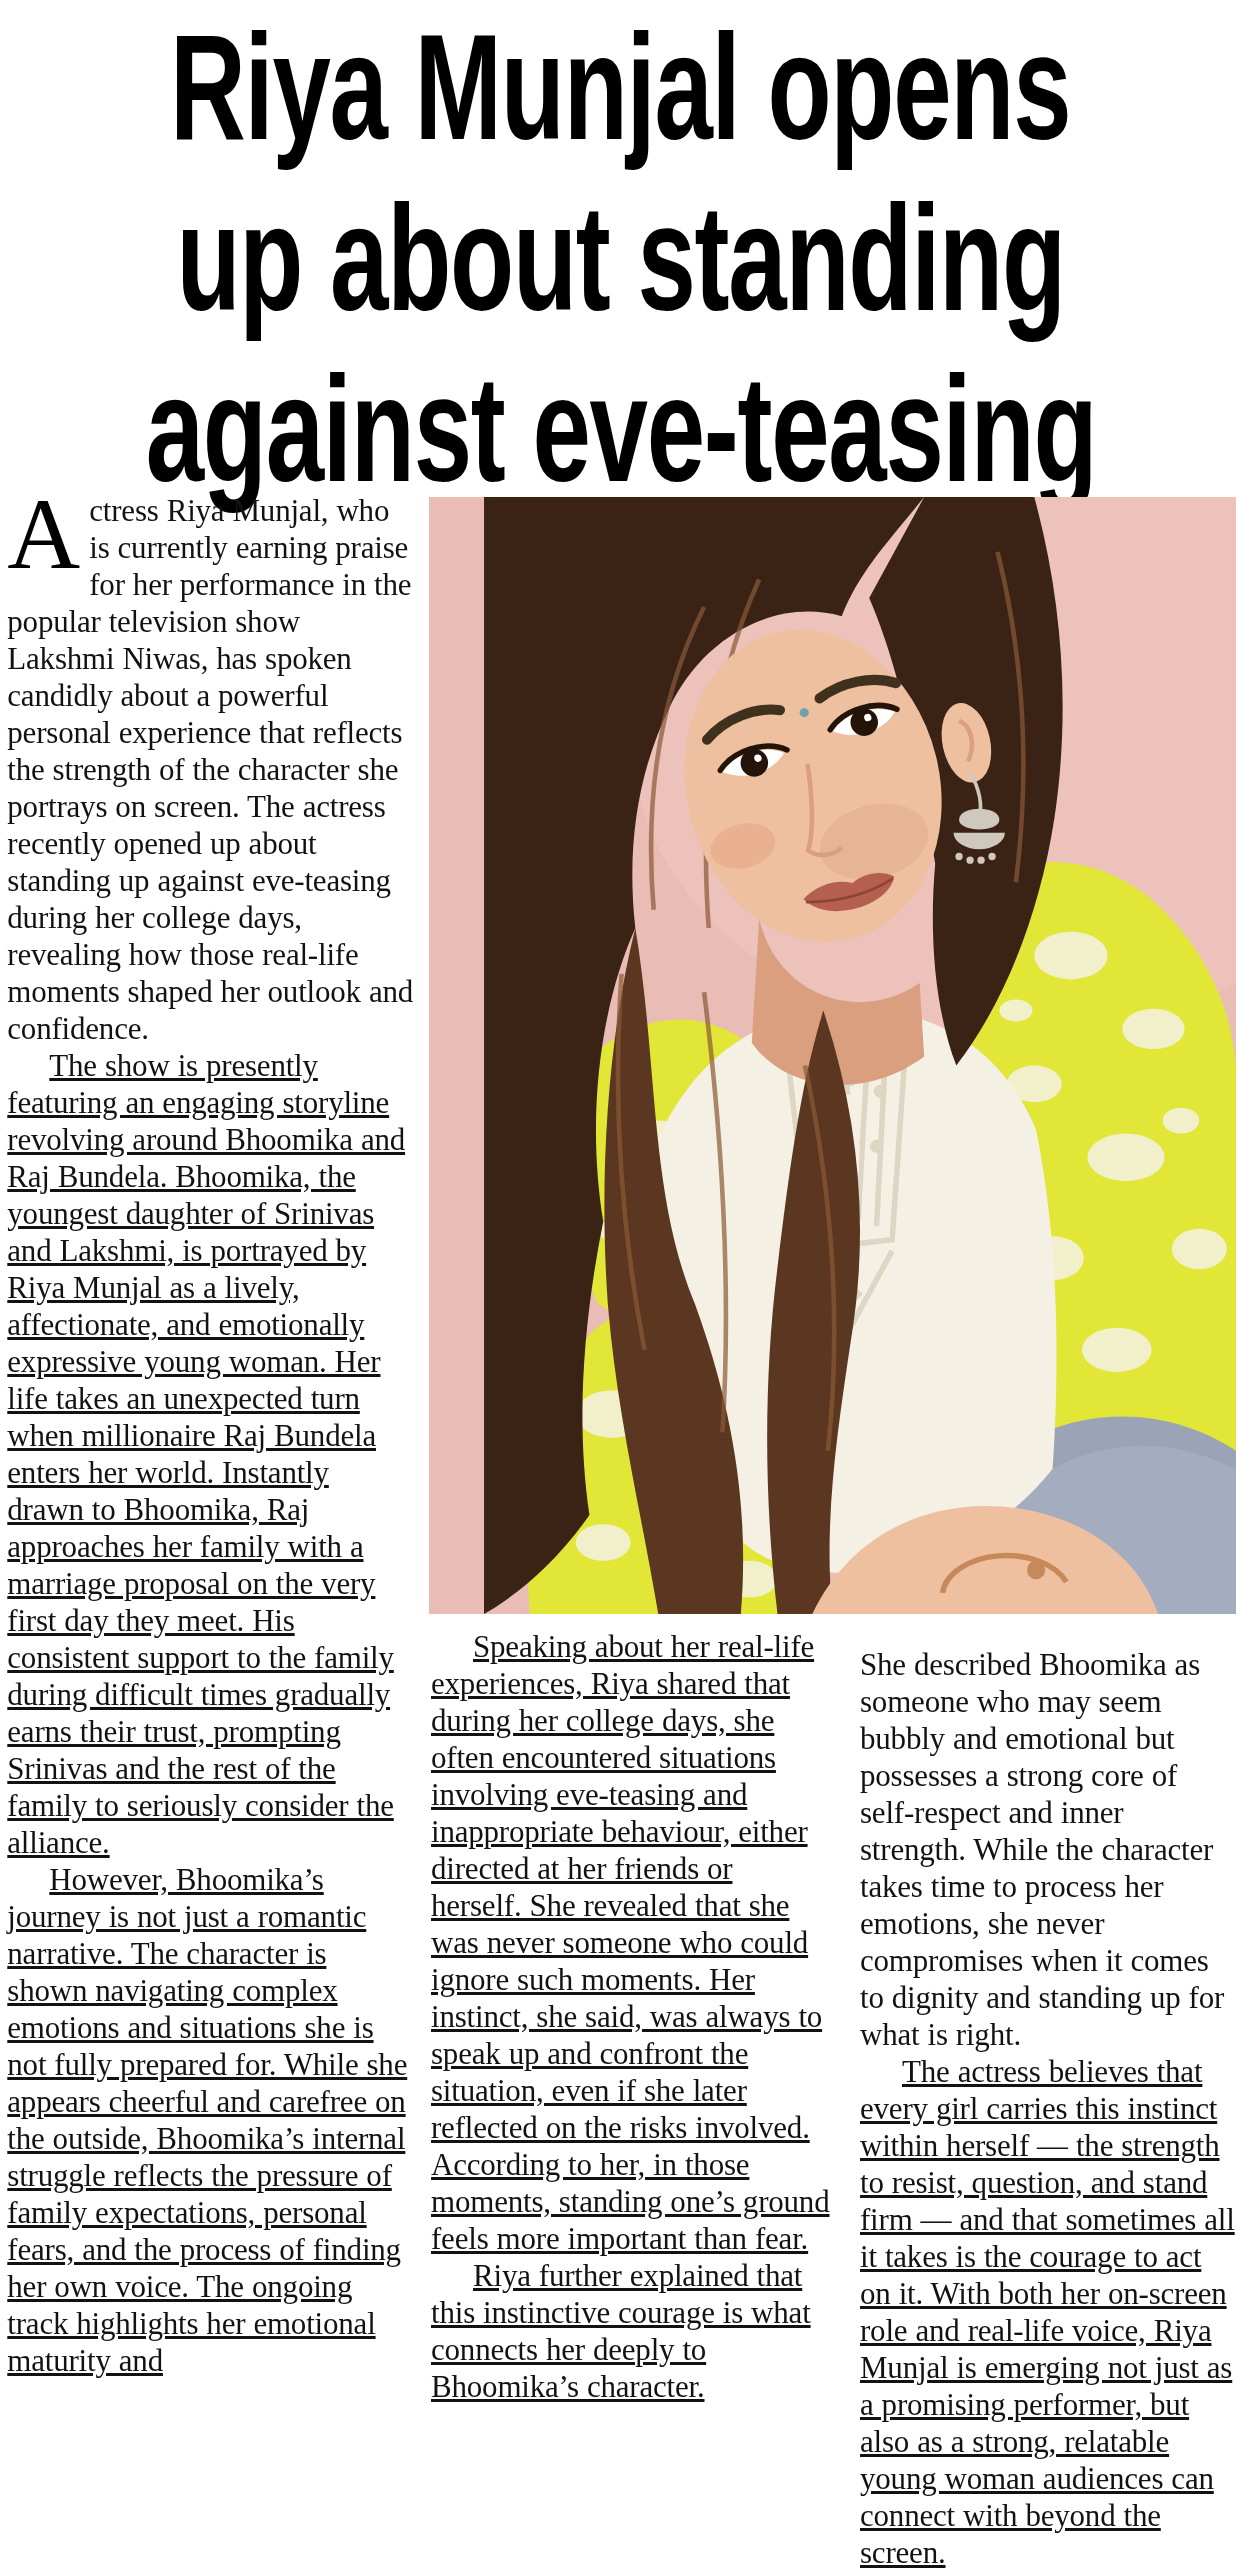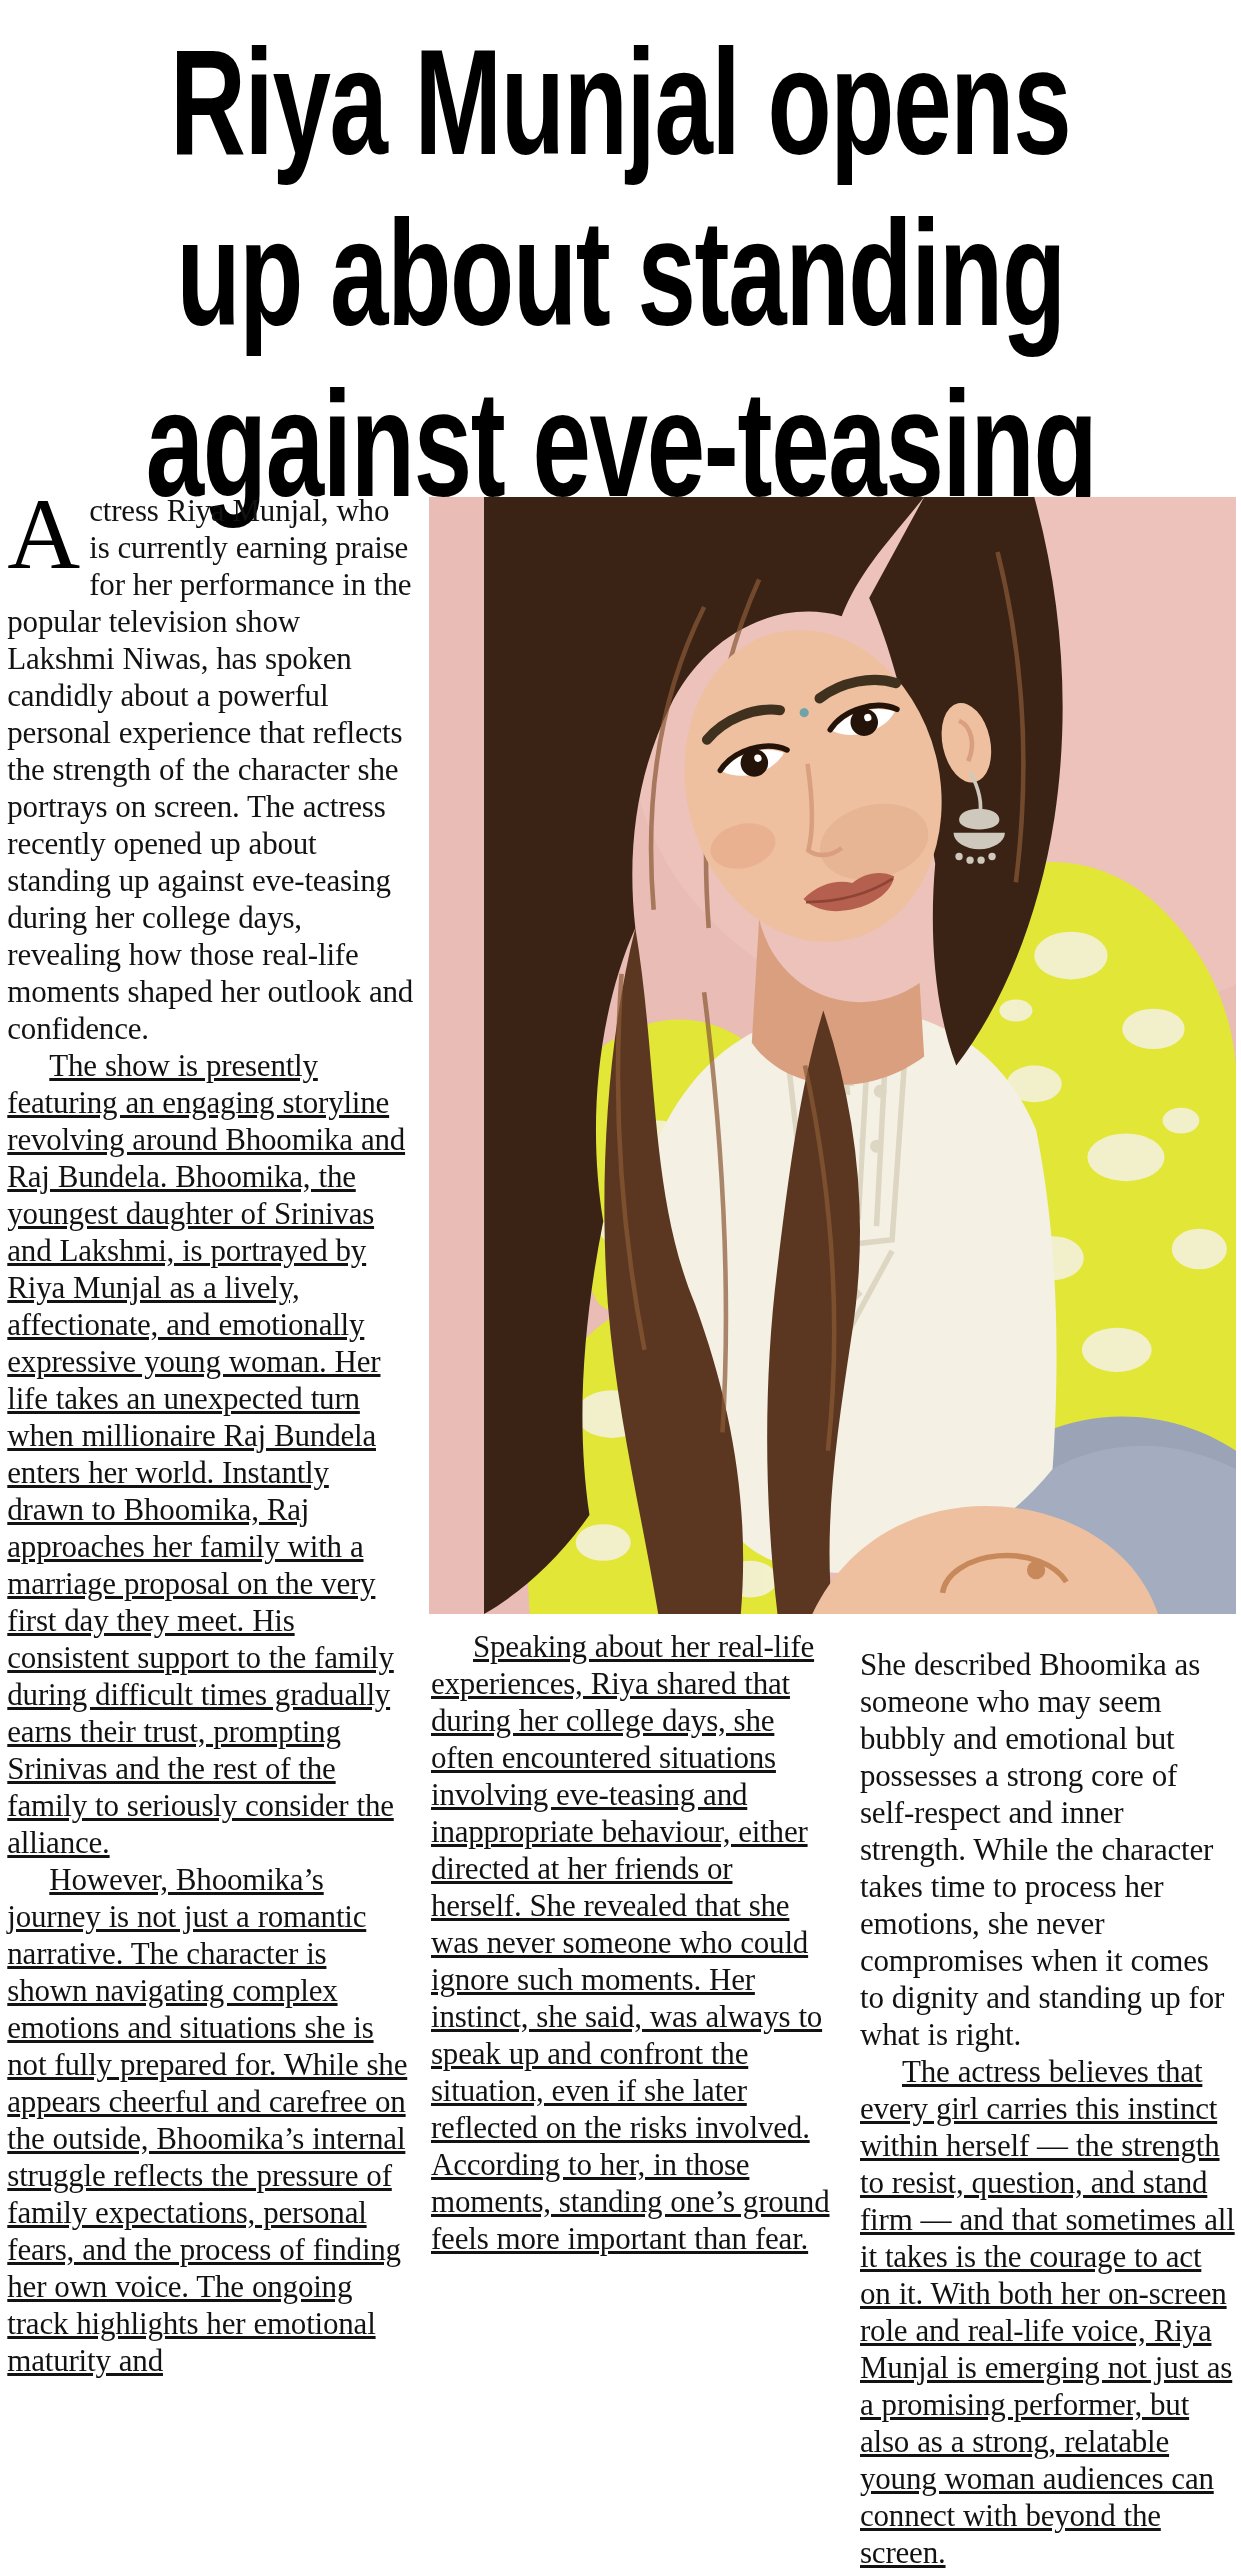--- a/index.html
+++ b/index.html
@@ -9,21 +9,21 @@
     height:2576px;
     background:#ffffff;
     overflow:hidden;
     font-family:"Liberation Serif", serif;
   }
   
   #headline{
     position:absolute;
     top:0; left:0; width:1241px; height:495px;
     display:flex; flex-direction:column; align-items:center;
-    padding-top:17px;
+    padding-top:2px;
   }
   .headline-line{
     font-family:"Liberation Sans", sans-serif;
     font-weight:bold;
     font-size:150px;
     line-height:171px;
     color:#000;
     white-space:nowrap;
     transform:scaleX(0.70);
     transform-origin:center;
@@ -217,20 +217,21 @@
         <path d="M418,1218 C460,1128 555,1085 655,1105 C725,1120 775,1160 795,1218 Z" fill="#eec0a0"></path>
         <path d="M560,1195 a70,45 0 0 1 135,-12" fill="none" stroke-width="6" stroke="#c8895a"></path>
         <circle cx="662" cy="1170" r="10" fill="#c8895a"></circle>
       </g>
     </svg>
   </figure>
 
   <div class="col" id="col2">
     <div>
         <p class="para indent">Speaking about her real-life experiences, Riya shared that during her college days, she often encountered situations involving eve-teasing and inappropriate behaviour, either directed at her friends or herself. She revealed that she was never someone who could ignore such moments. Her instinct, she said, was always to speak up and confront the situation, even if she later reflected on the risks involved. According to her, in those moments, standing one’s ground feels more important than fear.</p>
+        <p class="para indent">Riya further explained that this instinctive courage is what connects her deeply to Bhoomika’s character.</p>
       </div>
   </div>
 
   <div class="col" id="col3">
     <p class="para">She described Bhoomika as someone who may seem bubbly and emotional but possesses a strong core of self-respect and inner strength. While the character takes time to process her emotions, she never compromises when it comes to dignity and standing up for what is right.</p>
     <div>
         <p class="para indent">The actress believes that every girl carries this instinct within herself — the strength to resist, question, and stand firm — and that sometimes all it takes is the courage to act on it. With both her on-screen role and real-life voice, Riya Munjal is emerging not just as a promising performer, but also as a strong, relatable young woman audiences can connect with beyond the screen.</p>
       </div>
   </div>
 

